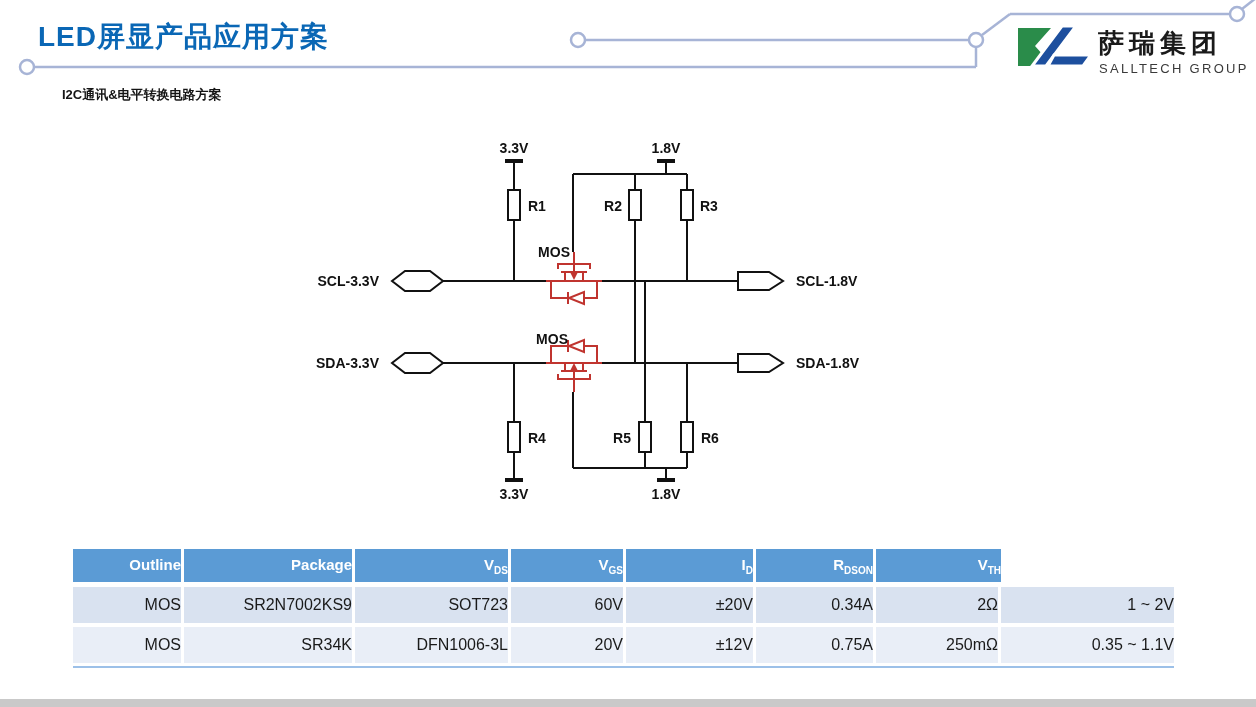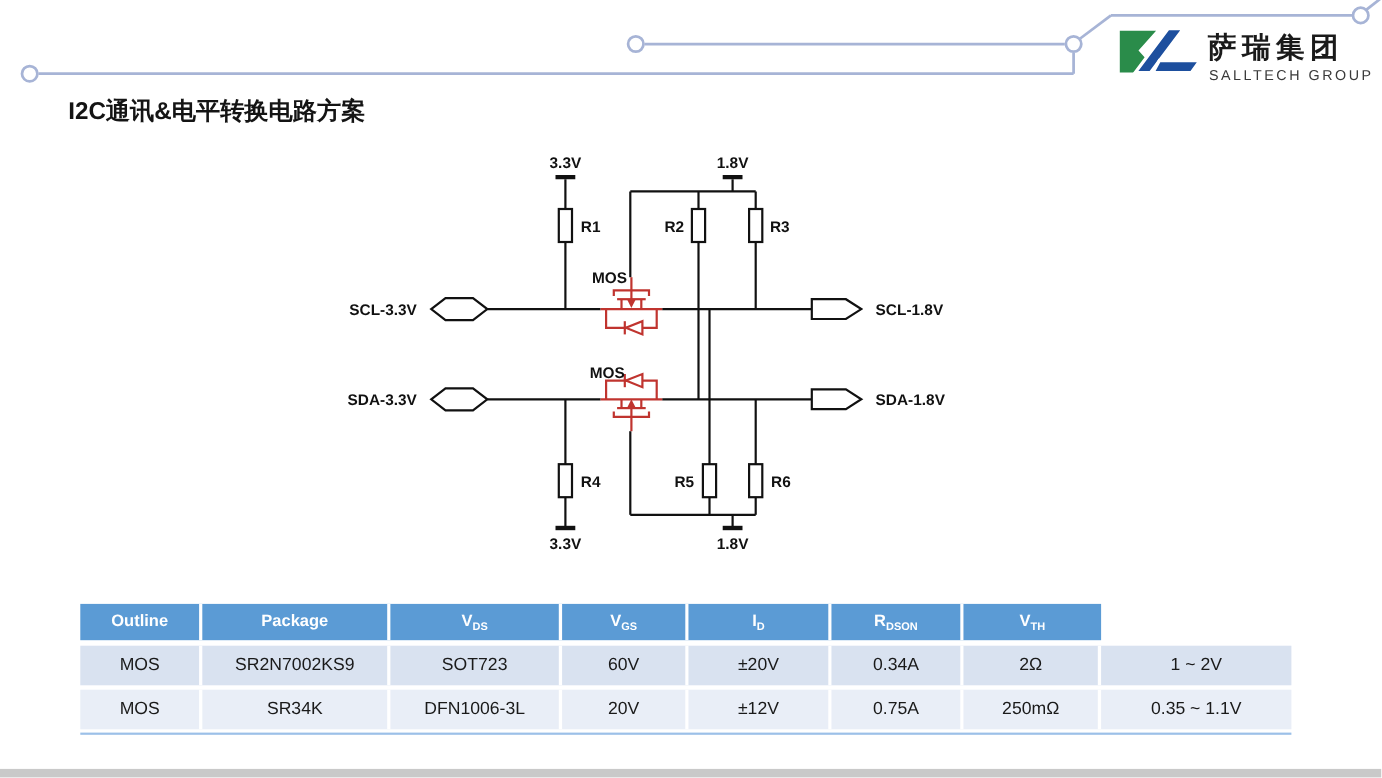--- a/index.html
+++ b/index.html
@@ -5,42 +5,42 @@
   html,body { margin:0; padding:0; background:#fff; }
   .slide {
     position:relative; width:1256px; height:707px; background:#ffffff;
     font-family:"Liberation Sans", sans-serif; overflow:hidden;
   }
   .title {
     position:absolute; left:38px; top:18px; font-size:28px; font-weight:bold;
     color:#0a67b5; letter-spacing:1px; white-space:nowrap;
   }
   .subtitle {
-    position:absolute; left:62px; top:86px; font-size:22px; font-weight:bold;
+    position:absolute; left:62px; top:86px; font-size:13px; font-weight:bold;
     color:#141414; white-space:nowrap;
   }
   .decor { position:absolute; left:0; top:0; }
   .logo-mark { position:absolute; left:1012px; top:22px; }
   .logo-cn {
     position:absolute; left:1098px; top:26px; font-size:26px; font-weight:bold;
     color:#1a1a1a; letter-spacing:5px; white-space:nowrap;
   }
   .logo-en {
     position:absolute; left:1099px; top:61px; font-size:13px; color:#3a3a3a;
     letter-spacing:2.3px; white-space:nowrap;
   }
   .circuit { position:absolute; left:280px; top:128px; }
   .ctext { font:bold 14px "Liberation Sans", sans-serif; fill:#111; }
 
   .spec-table { position:absolute; left:73px; top:549px; width:1101px; }
   .trow { display:grid; grid-template-columns:111px 171px 156px 115px 130px 120px 125px 173px; }
   .trow-head { margin-bottom:5px; }
   .trow-r1 { margin-bottom:4px; }
   .th, .td {
-    display:flex; align-items:center; justify-content:center;
+    display:flex; align-items:center; justify-content:flex-end;
     border-right:3px solid #ffffff; box-sizing:border-box;
   }
   .th:last-child, .td:last-child { border-right:none; }
   .th { background:#5b9bd5; color:#ffffff; height:33px; font-size:15px; font-weight:bold; }
   .td { height:36px; font-size:16px; color:#1a1a1a; }
   .trow-r1 .td { background:#d9e2f0; }
   .trow-r2 .td { background:#e9eef7; }
   .hwrap { display:inline-block; }
   .th sub { font-size:10px;margin-top:28px; }
   .table-rule { height:2px; background:#9cc0e8; margin-top:3px; }
@@ -59,20 +59,21 @@
       <line x1="982" y1="35" x2="1010" y2="14"></line>
       <line x1="1010" y1="14" x2="1230" y2="14"></line>
       <line x1="1242" y1="9" x2="1256" y2="-2"></line>
       <circle cx="27" cy="67" r="7" fill="#ffffff"></circle>
       <circle cx="578" cy="40" r="7" fill="#ffffff"></circle>
       <circle cx="976" cy="40" r="7" fill="#ffffff"></circle>
       <circle cx="1237" cy="14" r="7" fill="#ffffff"></circle>
     </g>
   </svg>
 
+  <div class="title">LED屏显产品应用方案</div>
   <div class="subtitle">I2C通讯&amp;电平转换电路方案</div>
 
   <svg class="logo-mark" width="84" height="58" viewBox="1012 22 84 58">
     <polygon points="1018,28 1051,28 1035,46 1053,66 1018,66" fill="#2a8c4a"></polygon>
     <polygon points="1062,26 1076,26 1046,66 1032,66" fill="#1d4f9e" stroke="#ffffff" stroke-width="3"></polygon>
     <polygon points="1054,55 1091,55 1083,66 1048,66" fill="#1d4f9e" stroke="#ffffff" stroke-width="3"></polygon>
   </svg>
   <div class="logo-cn">萨瑞集团</div>
   <div class="logo-en">SALLTECH GROUP</div>
 

